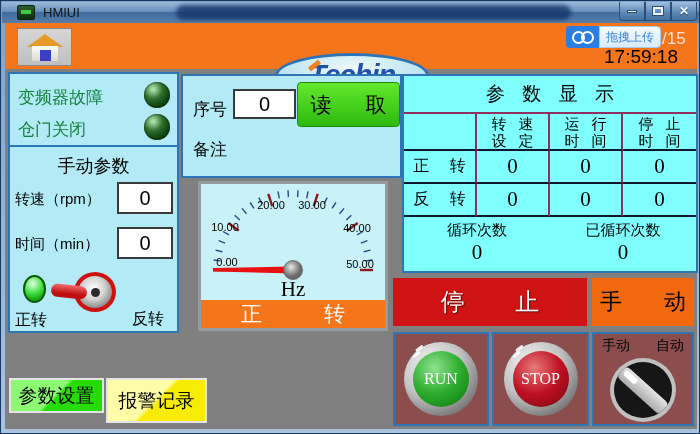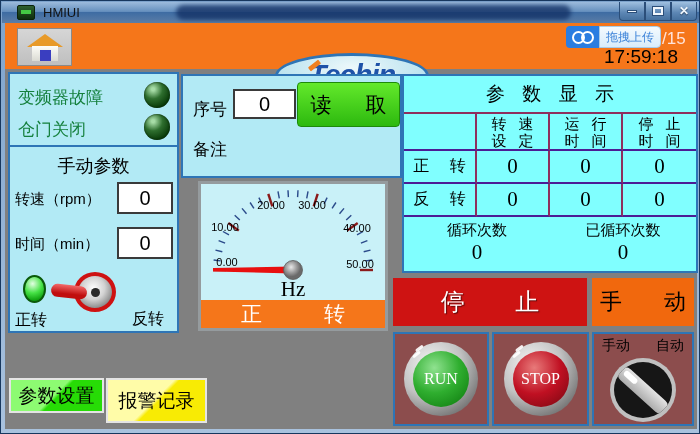--- a/index.html
+++ b/index.html
@@ -99,21 +99,21 @@
   .gauge-banner { position:absolute; left:0; bottom:0; width:184px; height:28px; background:#F5761A;
                   color:#fff; font-size:21px; display:flex; align-items:center; justify-content:center; }
   .sp28 { letter-spacing:28px; margin-right:-28px; }
 
   
   .params-panel { left:397px; top:51px; width:296px; height:199px; background:#80FFFF; }
   .params-title { height:38px; border-bottom:2px solid #8E2F5D; display:flex; align-items:center;
                   justify-content:center; font-size:19px; color:#000; }
   .sp6 { letter-spacing:6px; margin-right:-6px; }
   .pgrid { display:grid; grid-template-columns:73px 73px 73px 73px; }
-  .pcell { border-right:2px solid #8E2F5D; border-bottom:2px solid #4c1d95;
+  .pcell { border-right:2px solid #8E2F5D; border-bottom:2px solid #0f172a;
            display:flex; flex-direction:column; align-items:center; justify-content:center; color:#000; }
   .pcell.lastcol { border-right:none; }
   .phead { height:37px; font-size:15px; line-height:17px; }
   .prow { height:33px; font-size:16px; }
   .pval { height:33px; font-family:"Liberation Serif", serif; font-size:21px; }
   .sp8 { letter-spacing:8px; margin-right:-8px; }
   .sp4 { letter-spacing:4px; margin-right:-4px; }
   .cycles { display:flex; height:54px; }
   .cycle-col { flex:1; display:flex; flex-direction:column; align-items:center; padding-top:4px; color:#000; }
   .cycle-lab { font-size:15px; }

